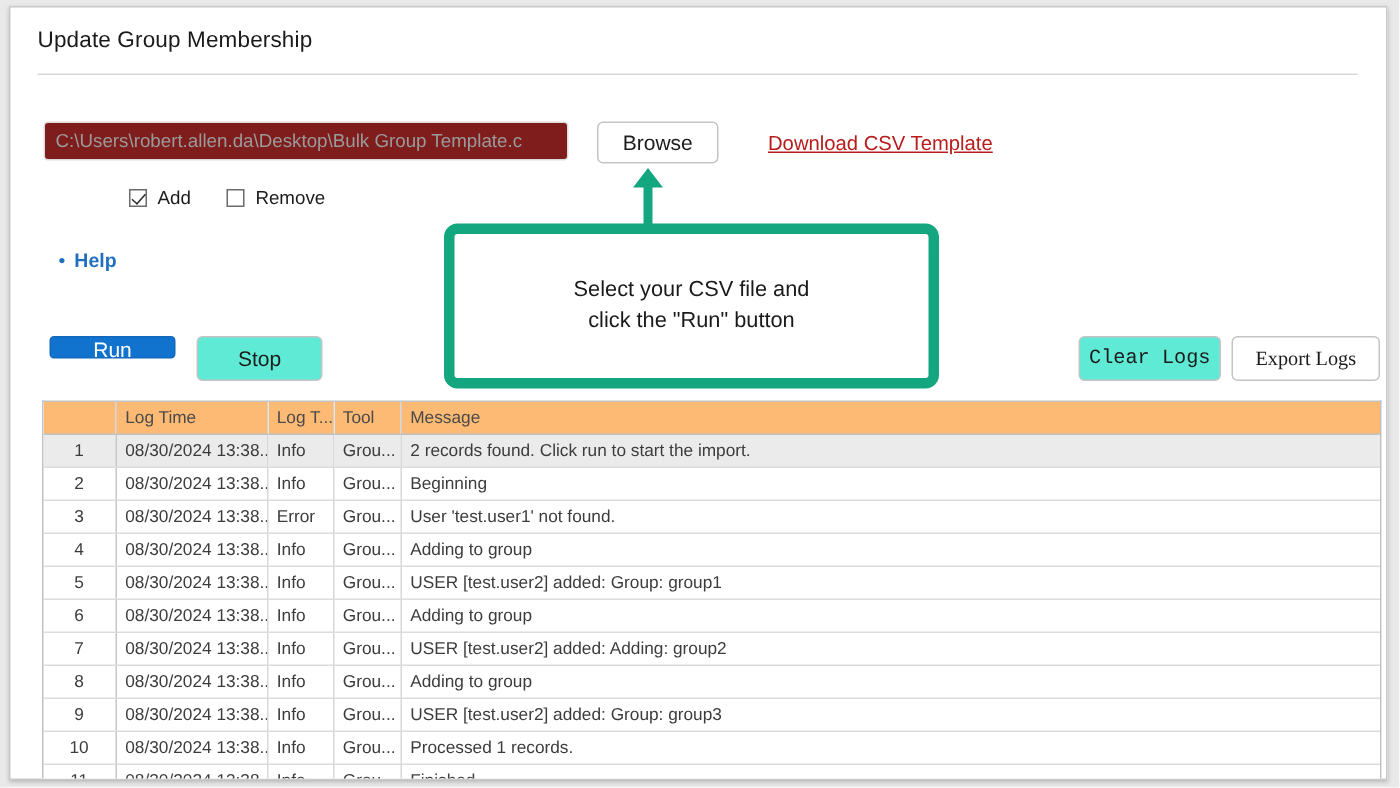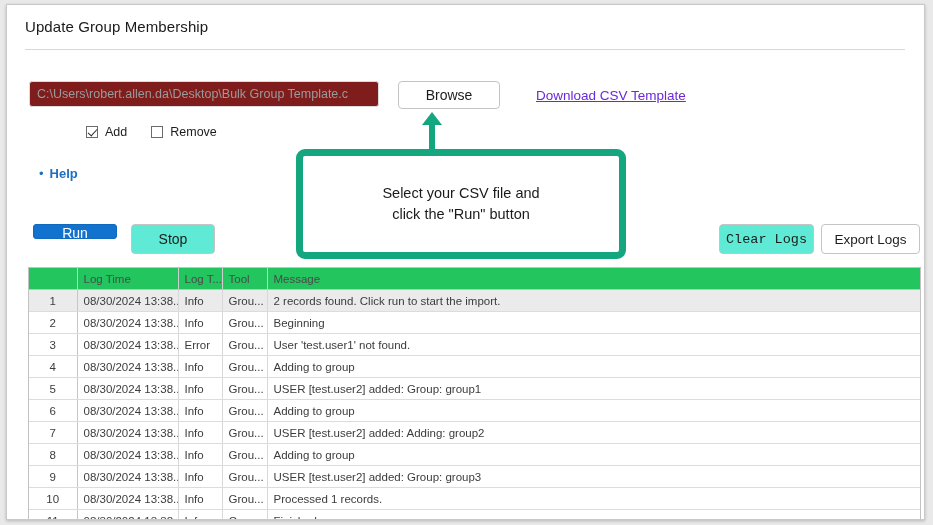--- a/index.html
+++ b/index.html
@@ -86,42 +86,41 @@
     padding: 0 7px;
     line-height: 24px;
     white-space: nowrap;
     overflow: hidden;
     text-overflow: clip;
   }
   .browse-button {
     position: absolute;
     left: 391px;
     top: 76px;
-    width: 102px;
+    width: 81px;
     height: 28px;
     box-sizing: border-box;
     background: #ffffff;
     border: 1px solid #c4c4c4;
     border-radius: 4px;
     font-family: "Liberation Sans", sans-serif;
     font-size: 14px;
     color: #1c1c1c;
     cursor: pointer;
     padding: 0;
   }
   .csv-link {
     position: absolute;
     left: 505px;
     top: 83px;
     font-size: 13.5px;
-    color: #6d28d9;
+    color: #b91c1c;
     text-decoration: underline;
     cursor: pointer;
     white-space: nowrap;
-    margin-left: 24px;
   }
 
   
   .check-row {
     position: absolute;
     left: 34px;
     top: 120px;
     display: flex;
     align-items: center;
     gap: 0;
@@ -235,21 +234,21 @@
     position: absolute;
     left: 814px;
     top: 219px;
     width: 99px;
     height: 30px;
     box-sizing: border-box;
     background: #ffffff;
     border: 1px solid #c4c4c4;
     border-radius: 4px;
     color: #1c1c1c;
-    font-family: Liberation Sans, sans-serif;
+    font-family: Liberation Serif, serif;
     font-size: 13.5px;
     cursor: pointer;
     padding: 0;
   }
 
   
   #callout {
     position: absolute;
     left: 289px;
     top: 144px;
@@ -293,21 +292,21 @@
     overflow: hidden;
   }
   table.logs {
     border-collapse: collapse;
     table-layout: fixed;
     width: 100%;
     font-size: 11.5px;
     color: #3c3c3c;
   }
   table.logs th {
-    background: #22c55e;
+    background: #fdba74;
     font-weight: normal;
     text-align: left;
     color: #4a4a4a;
     height: 21px;
     padding: 0 0 0 6px;
     border-right: 1px solid #cfcfcf;
     border-bottom: 1px solid #c2c2c2;
     font-size: 11.5px;
     white-space: nowrap;
     overflow: hidden;

